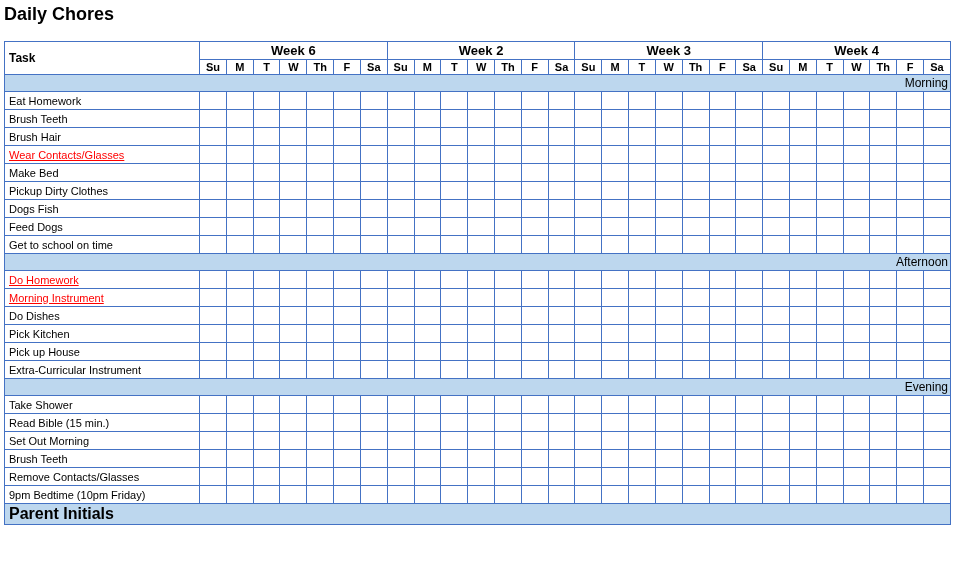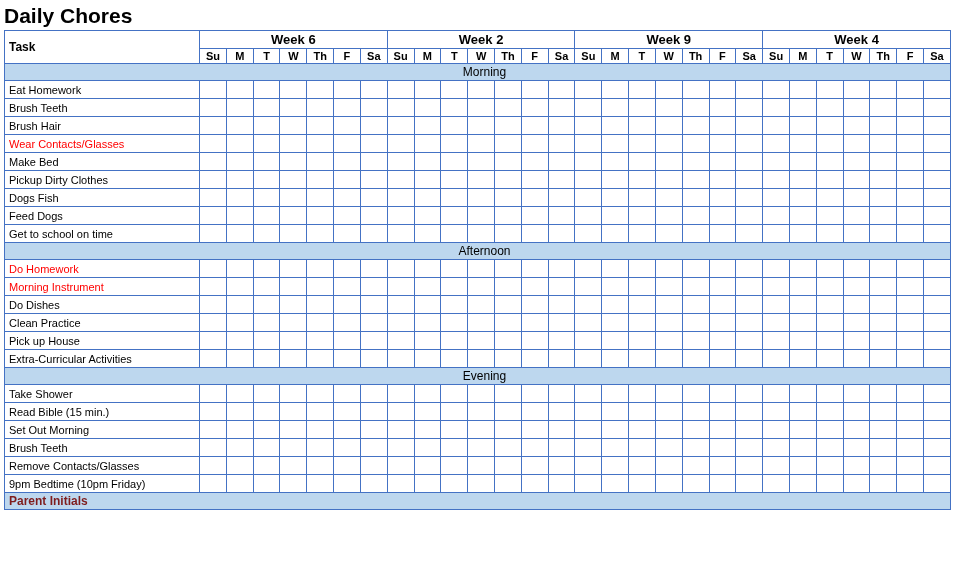--- a/index.html
+++ b/index.html
@@ -3,24 +3,24 @@
   <meta charset="utf-8">
   <style>
     * { margin: 0; padding: 0; box-sizing: border-box; }
     body {
       font-family: Arial, sans-serif;
       font-size: 12px;
       background: #fff;
       padding: 4px;
     }
     h1 {
-      font-size: 21px;
+      font-size: 18px;
       font-weight: bold;
       color: #000;
-      margin-bottom: 2px;
+      margin-bottom: 16px;
     }
     table {
       border-collapse: collapse;
       width: 100%;
       table-layout: fixed;
     }
     th, td {
       border: 1px solid #4472C4;
       text-align: center;
       padding: 1px 2px;
@@ -38,42 +38,43 @@
       font-size: 13px;
     }
     .day-header {
       font-weight: bold;
       font-size: 11px;
       background: #fff;
       margin-top: 28px;
     }
     .section-row td {
       background-color: #BDD7EE;
-      text-align: center;
+      text-align: right;
       padding-left: 16px;
       font-weight: normal;
       font-size: 12px;
       color: #000;
     }
     .task-row td {
       font-size: 11px;
       color: #000;
       height: 18px;
     }
     .task-row .task-col {
       font-size: 11px;
     }
     .red-task {
       color: red !important;
+      text-decoration: underline;
     }
     .parent-initials td {
       background-color: #BDD7EE;
       font-weight: bold;
-      font-size: 12px;
-      color: #7f1d1d;
+      font-size: 16px;
+      color: #000000;
     }
     .day-cell {
       width: 22px;
       min-width: 16px;
     }
     .header-row th {
       background: #fff;
     }
   </style>
 </head>
@@ -115,21 +116,21 @@
       <col class="day-cell">
       <col class="day-cell">
       <col class="day-cell">
       <col class="day-cell">
   </colgroup>
   <thead>
     <tr class="header-row">
       <th class="task-col" rowspan="2">Task</th>
       <th colspan="7" class="week-header">Week 6</th>
       <th colspan="7" class="week-header">Week 2</th>
-      <th colspan="7" class="week-header">Week 9</th>
+      <th colspan="7" class="week-header">Week 3</th>
       <th colspan="7" class="week-header">Week 4</th>
     </tr>
     <tr class="header-row">
 
       <th class="day-header day-cell">Su</th>
       <th class="day-header day-cell">M</th>
       <th class="day-header day-cell">T</th>
       <th class="day-header day-cell">W</th>
       <th class="day-header day-cell">Th</th>
       <th class="day-header day-cell">F</th>
@@ -533,21 +534,21 @@
         <td class="day-cell"></td>
         <td class="day-cell"></td>
         <td class="day-cell"></td>
         <td class="day-cell"></td>
         <td class="day-cell"></td>
         <td class="day-cell"></td>
         <td class="day-cell"></td>
         <td class="day-cell"></td>
     </tr>
       <tr class="task-row">
-      <td class="task-col ">Clean Practice</td>
+      <td class="task-col ">Pick Kitchen</td>
       <td class="day-cell"></td>
         <td class="day-cell"></td>
         <td class="day-cell"></td>
         <td class="day-cell"></td>
         <td class="day-cell"></td>
         <td class="day-cell"></td>
         <td class="day-cell"></td>
         <td class="day-cell"></td>
         <td class="day-cell"></td>
         <td class="day-cell"></td>
@@ -595,21 +596,21 @@
         <td class="day-cell"></td>
         <td class="day-cell"></td>
         <td class="day-cell"></td>
         <td class="day-cell"></td>
         <td class="day-cell"></td>
         <td class="day-cell"></td>
         <td class="day-cell"></td>
         <td class="day-cell"></td>
     </tr>
       <tr class="task-row">
-      <td class="task-col ">Extra-Curricular Activities</td>
+      <td class="task-col ">Extra-Curricular Instrument</td>
       <td class="day-cell"></td>
         <td class="day-cell"></td>
         <td class="day-cell"></td>
         <td class="day-cell"></td>
         <td class="day-cell"></td>
         <td class="day-cell"></td>
         <td class="day-cell"></td>
         <td class="day-cell"></td>
         <td class="day-cell"></td>
         <td class="day-cell"></td>

